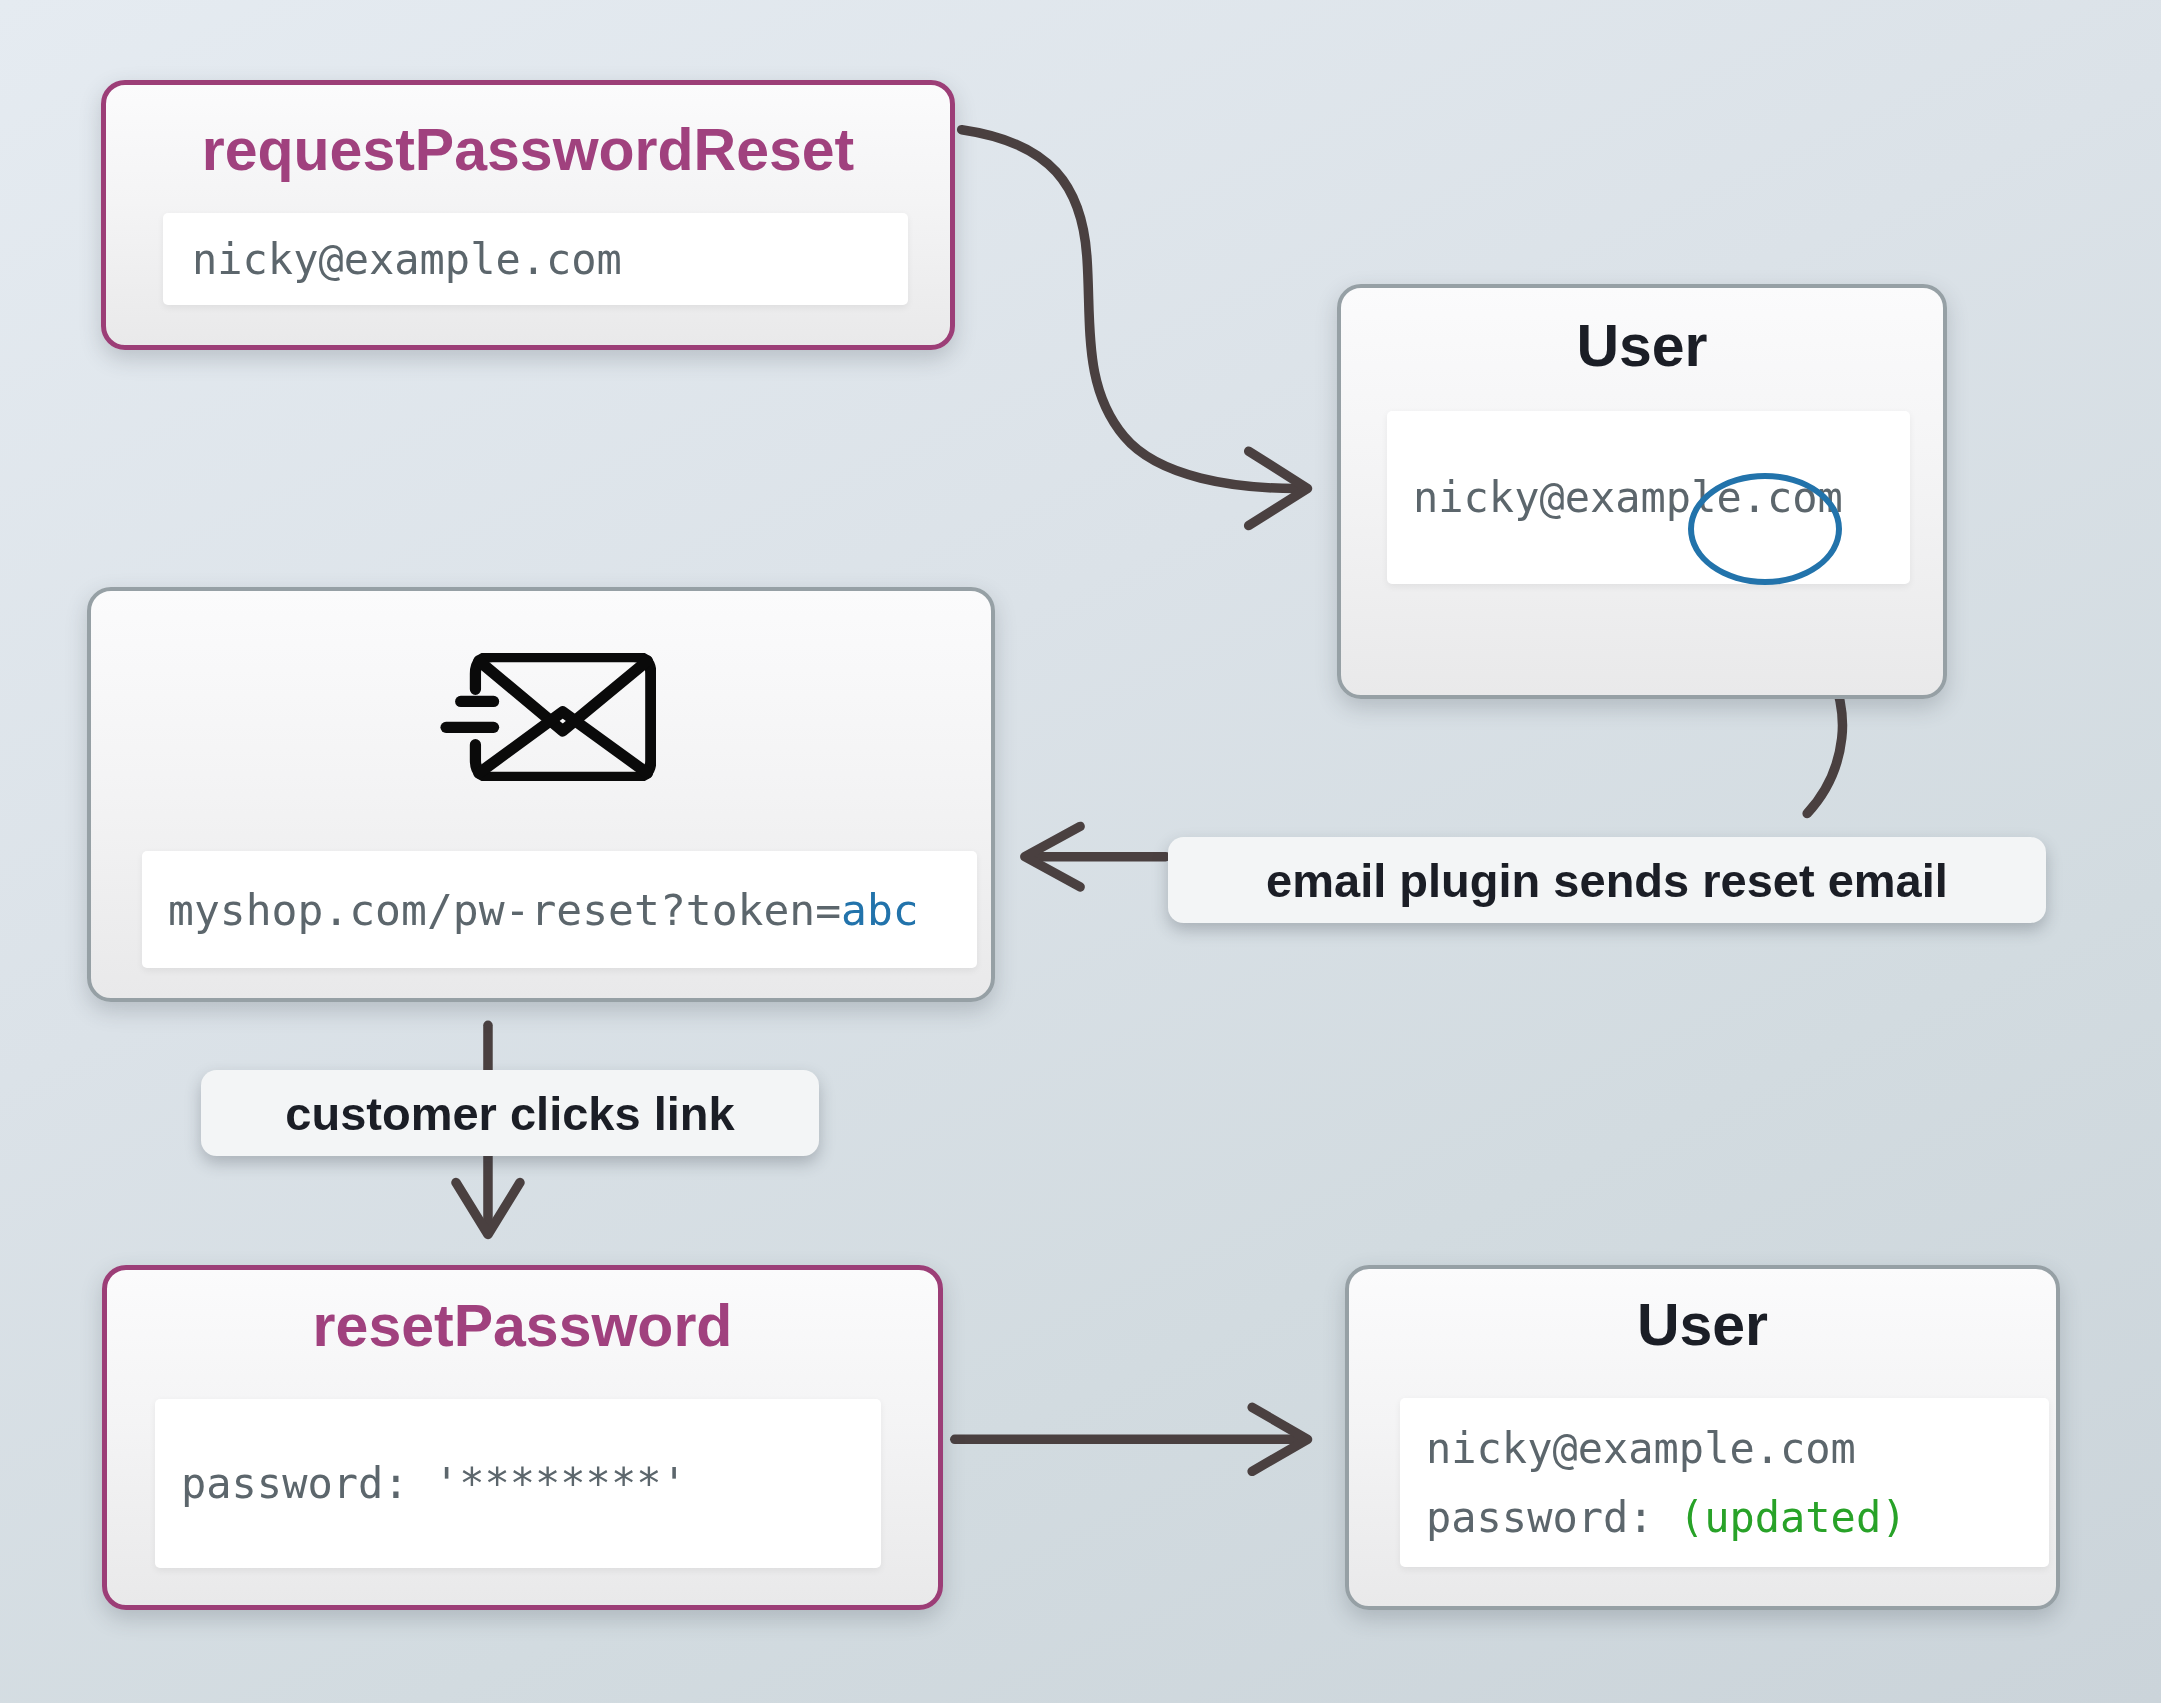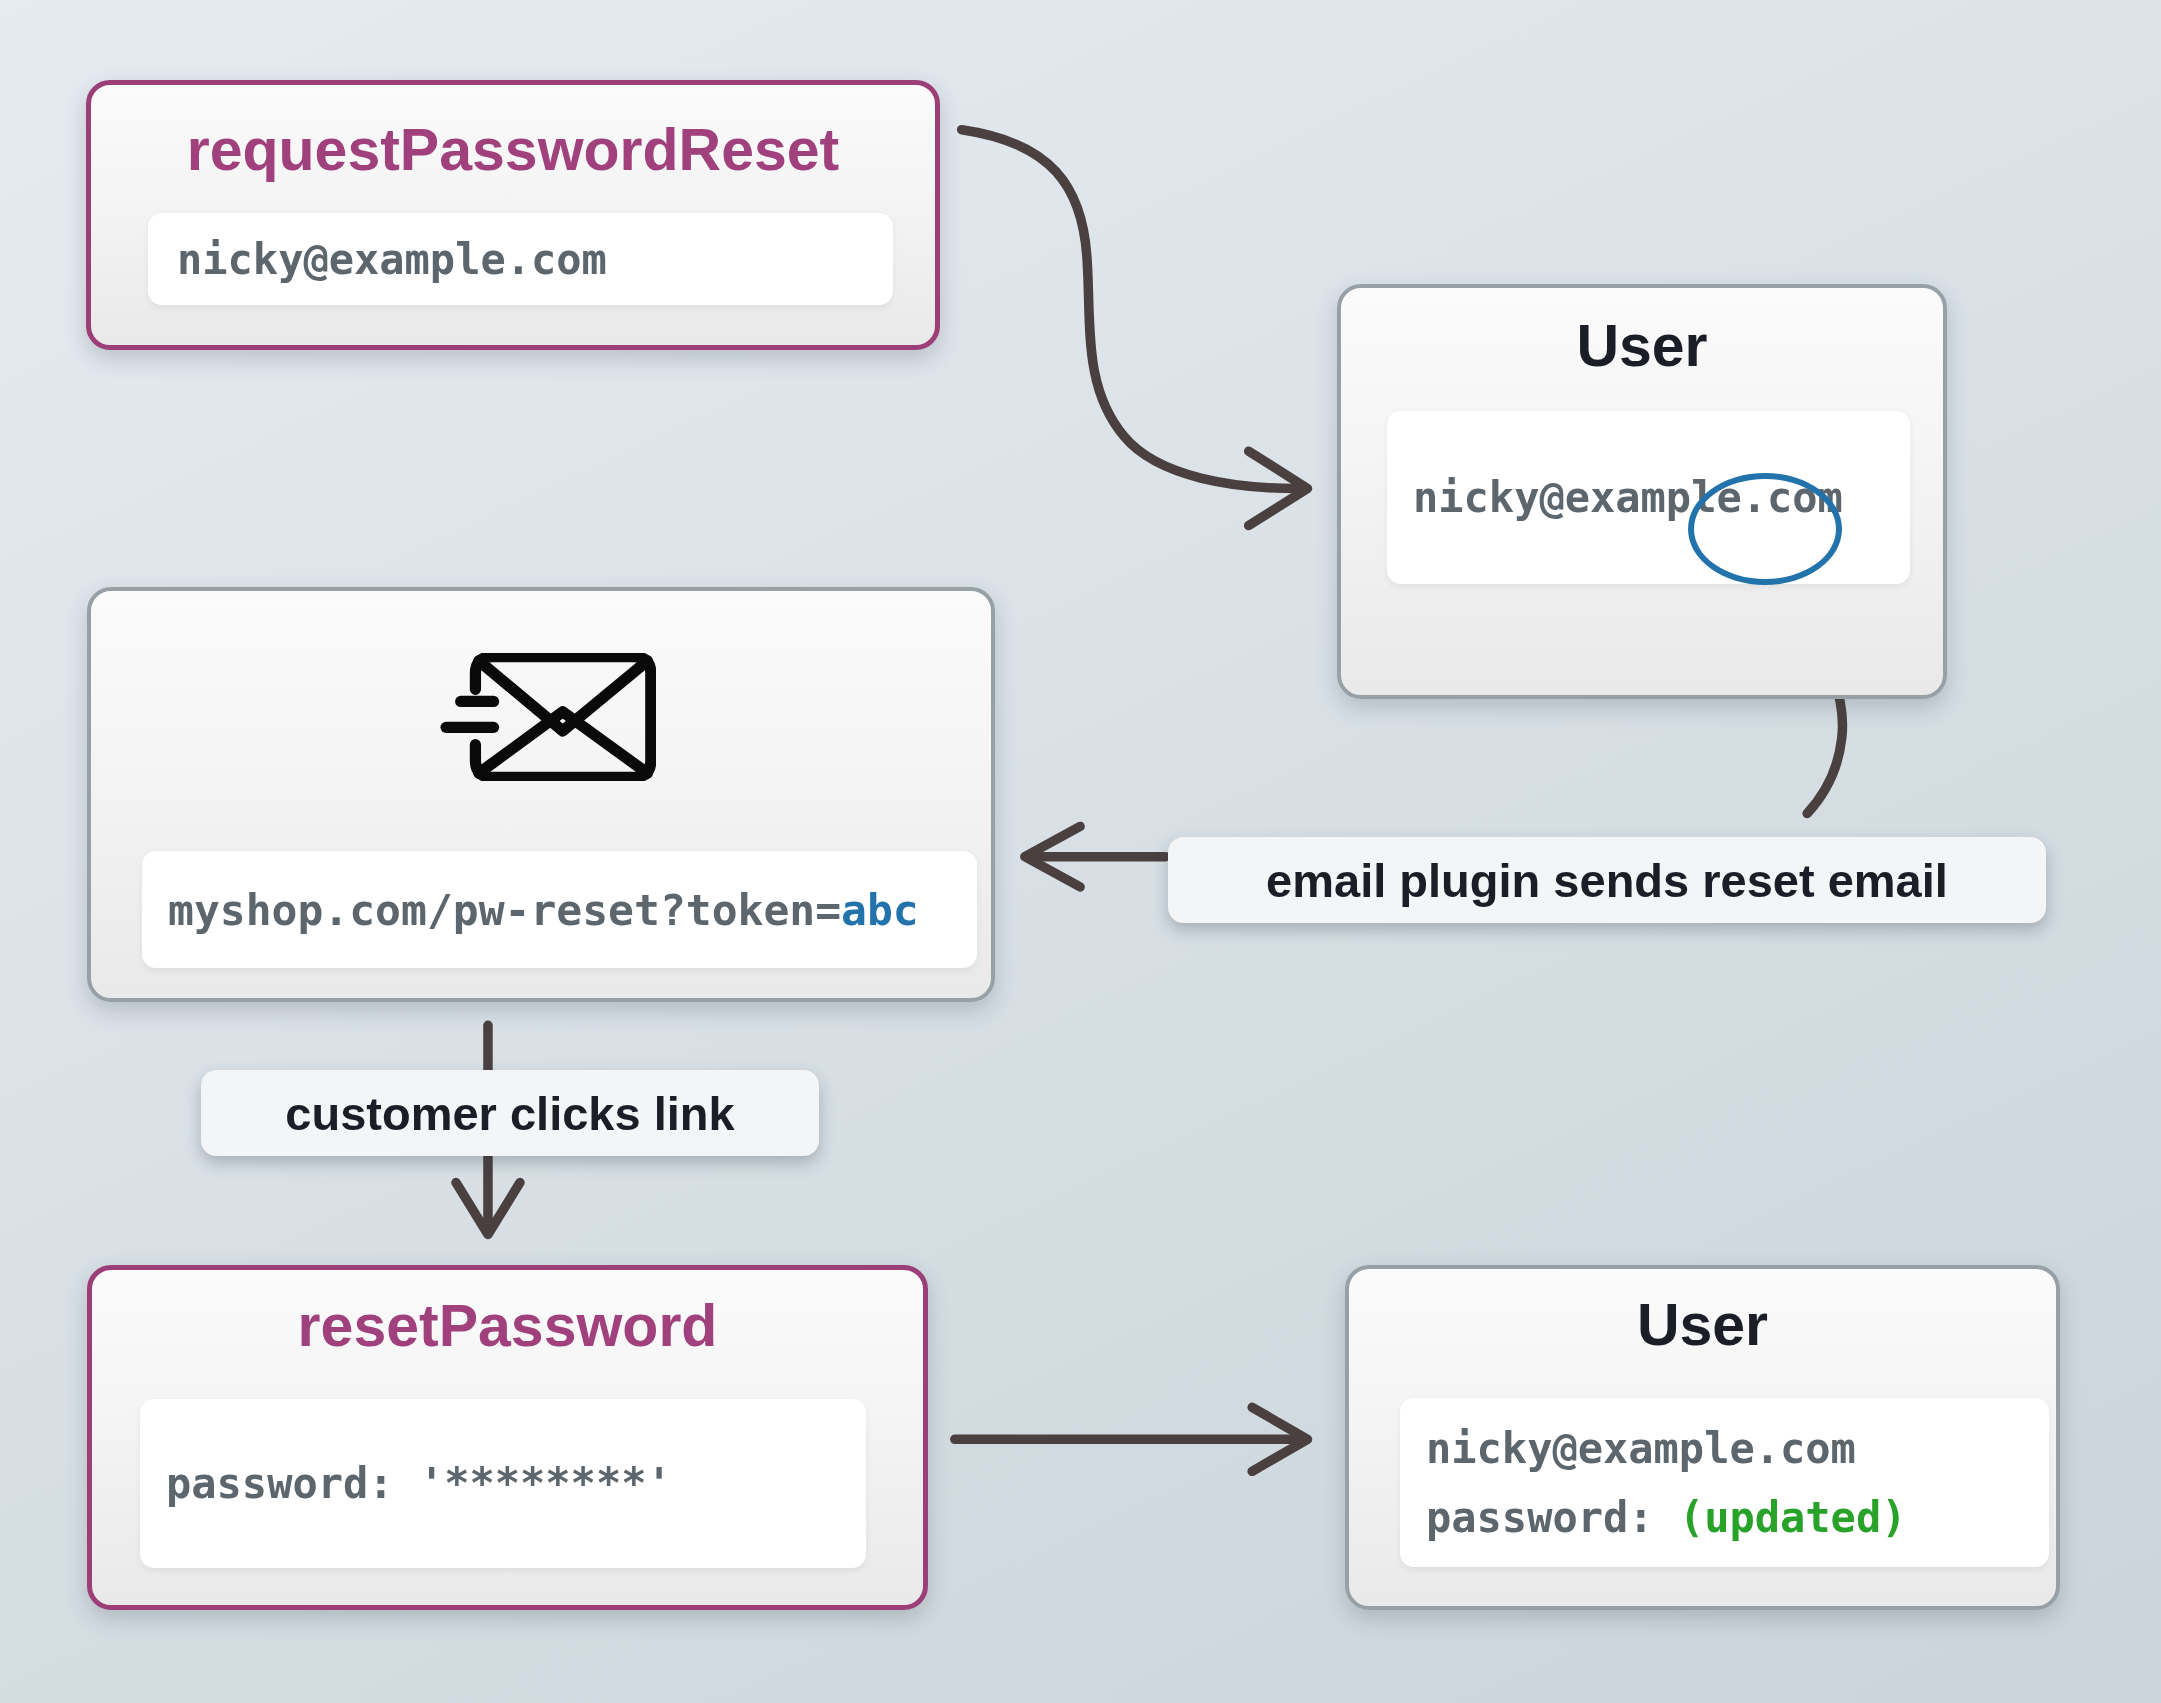--- a/index.html
+++ b/index.html
@@ -10,40 +10,39 @@
     font-family:"Liberation Sans",sans-serif;
     overflow:hidden;
   }
   .node{
     position:absolute;
     box-sizing:border-box;
     border-radius:24px;
     background:linear-gradient(180deg,#fbfbfc 0%,#f4f4f5 45%,#e9e9ea 100%);
     box-shadow:0 8.6px 21px rgba(55,65,75,0.22);
   }
-  .node.purple{border:5.2px solid #9c3e77;}
+  .node.purple{border:5.2px solid #9c3e77;margin-left:15px;}
   .node.gray{border:4.3px solid #96a0a5;}
   .node-title{
     text-align:center;
     font-weight:bold;
     font-size:59px;
     line-height:61px;
     letter-spacing:0px;
   }
   .title-purple{color:#a0417e;}
   .title-dark{color:#1b1e26;}
   .code-field{
     position:absolute;
     background:#ffffff;
-    border-radius:14px;
+    border-radius:5px;
     box-shadow:0 2.6px 7.8px rgba(0,0,0,0.06);
     font-family:"DejaVu Sans Mono","Liberation Mono",monospace;
     color:#5c666c;
     white-space:pre;
-    font-weight:bold;
   }
   .single-line{display:flex;align-items:center;}
   .multi-line{display:flex;flex-direction:column;justify-content:center;}
   .code-line{white-space:pre;}
   .mono-blue{color:#2273ab;}
   .mono-green{color:#28a228;}
   .mono-quote{color:#7d868c;}
   .pill{
     position:absolute;
     box-sizing:border-box;

